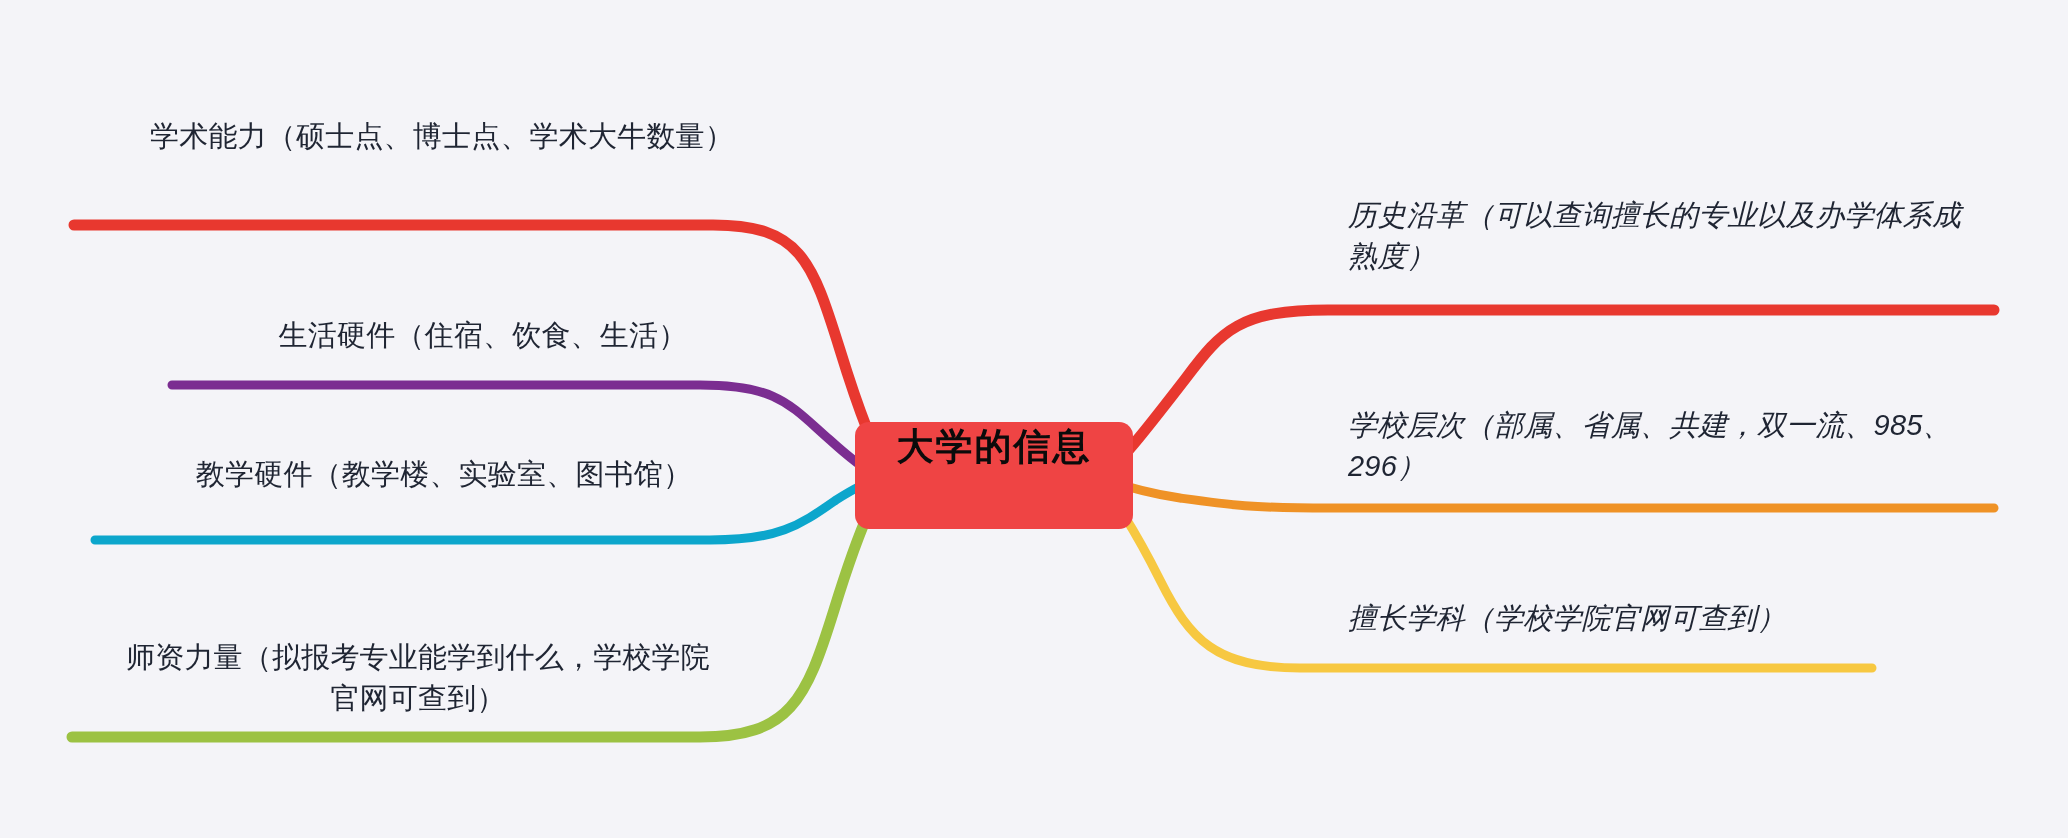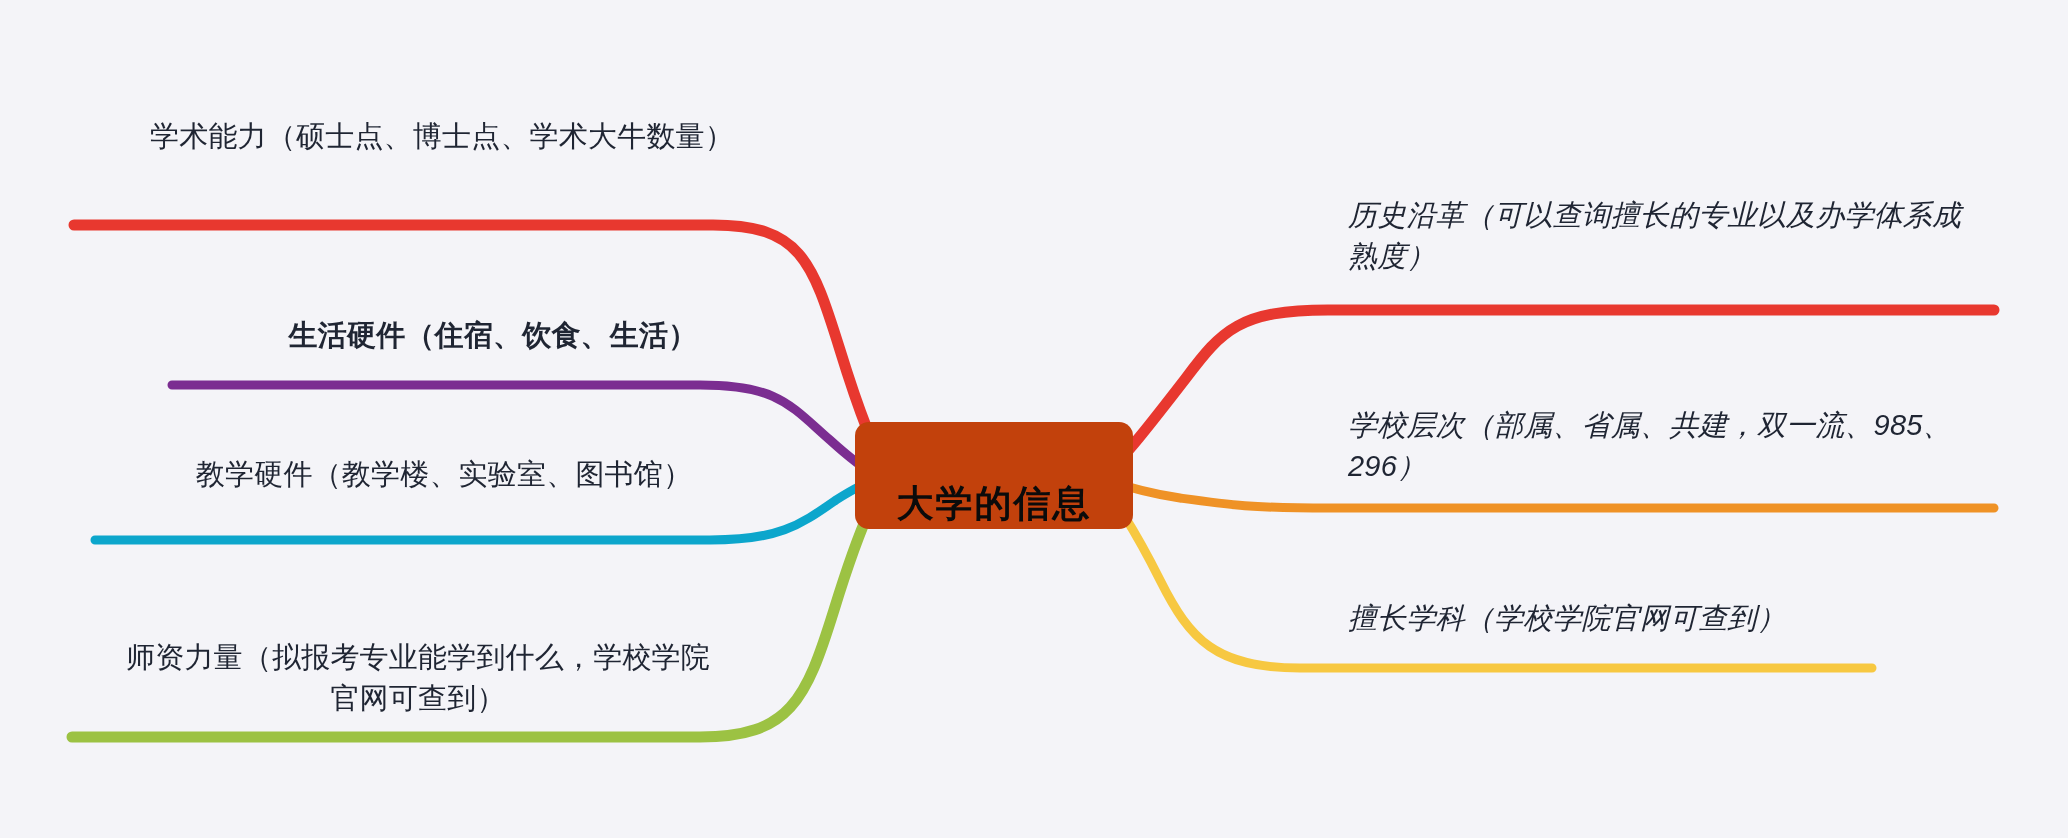--- a/index.html
+++ b/index.html
@@ -44,37 +44,37 @@
   .node-label.right {
     text-align: left;
     font-style: italic;
   }
   #center-node {
     position: absolute;
     left: 855px;
     top: 422px;
     width: 278px;
     height: 107px;
-    background: #c2410c;
+    background: #ef4444;
     border-radius: 14px;
     display: flex;
-    align-items: flex-end;
+    align-items: flex-start;
     justify-content: center;
     z-index: 5;
   }
   #center-node-text {
     font-size: 37px;
     font-weight: 700;
     color: #0b0b0b;
     letter-spacing: 2px;
     font-family: "Liberation Sans", "DejaVu Sans", sans-serif;
   }
   
   #label-academic  { left: 132px;  top: 116px;  width: 620px; }
-  #label-life      { left: 258px;  top: 315px;  width: 470px; font-weight: bold; }
+  #label-life      { left: 248px;  top: 315px;  width: 470px; }
   #label-teaching  { left: 164px;  top: 454px;  width: 560px; }
   #label-faculty   { left: 113px;  top: 637px;  width: 610px; }
   
   #label-history   { left: 1348px; top: 195px;  width: 620px; }
   #label-tier      { left: 1348px; top: 405px;  width: 620px; }
   #label-subject   { left: 1348px; top: 598px;  width: 620px; }
 </style>
 </head>
 <body>
 

